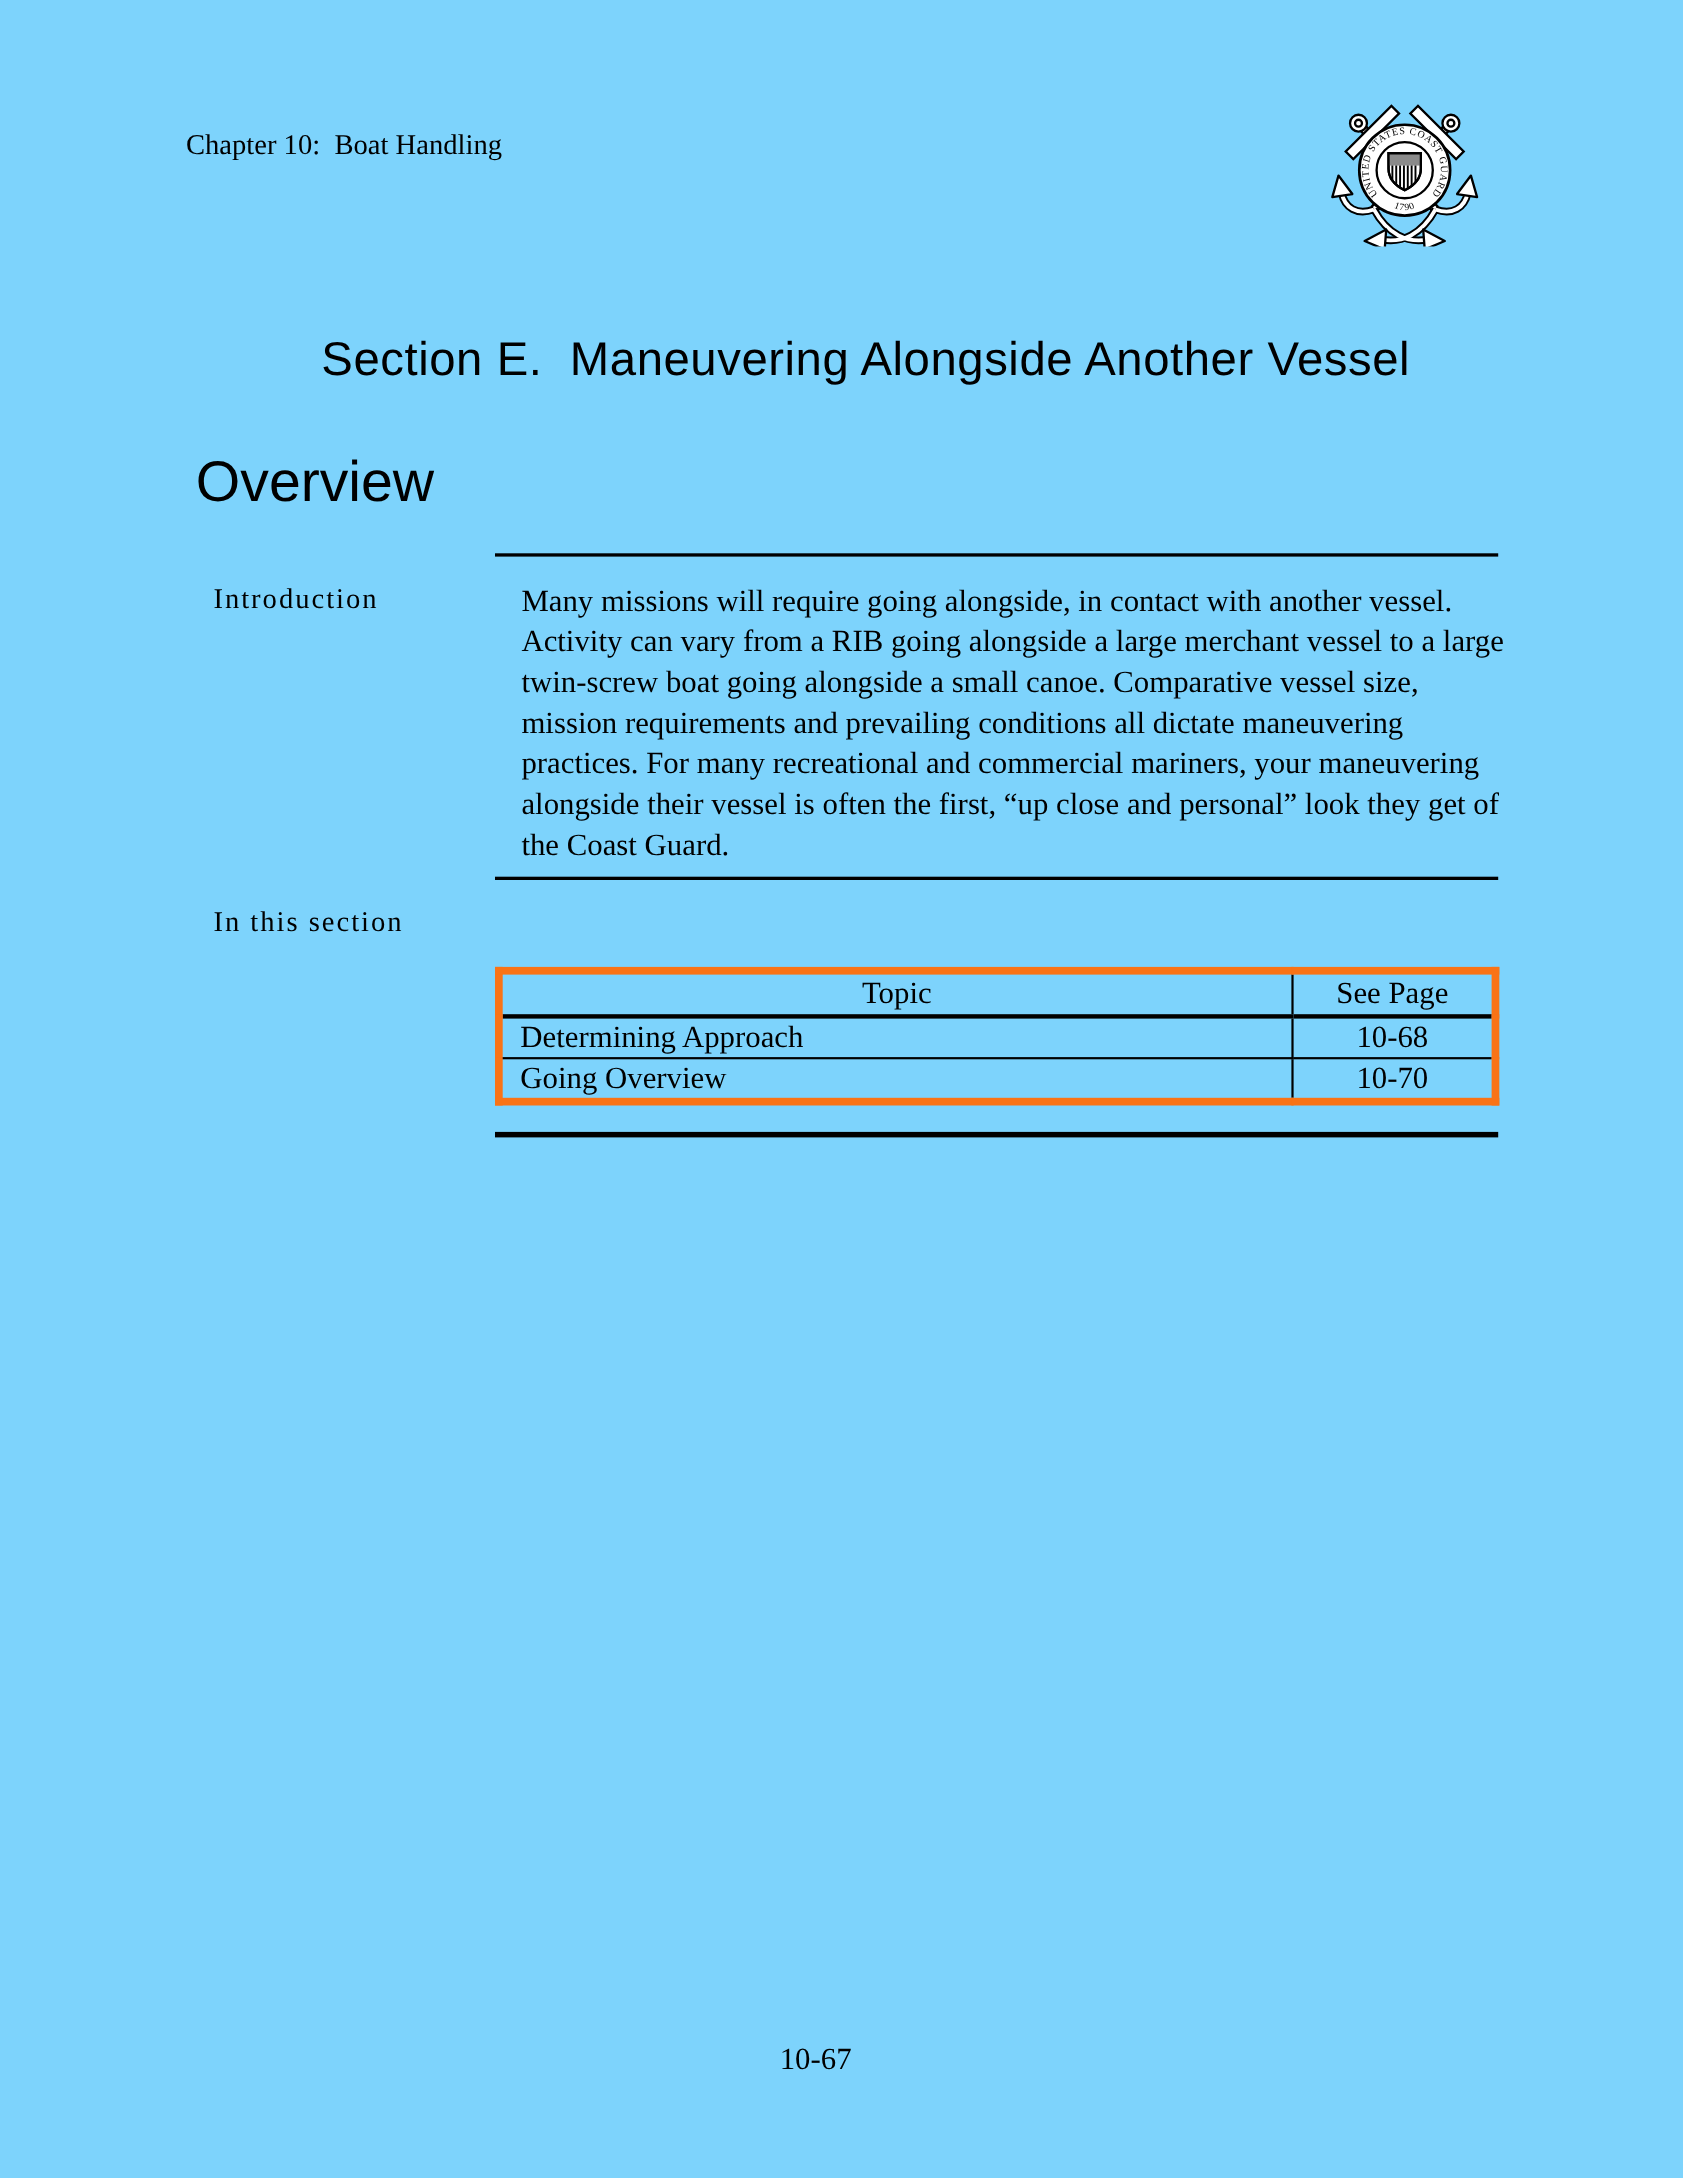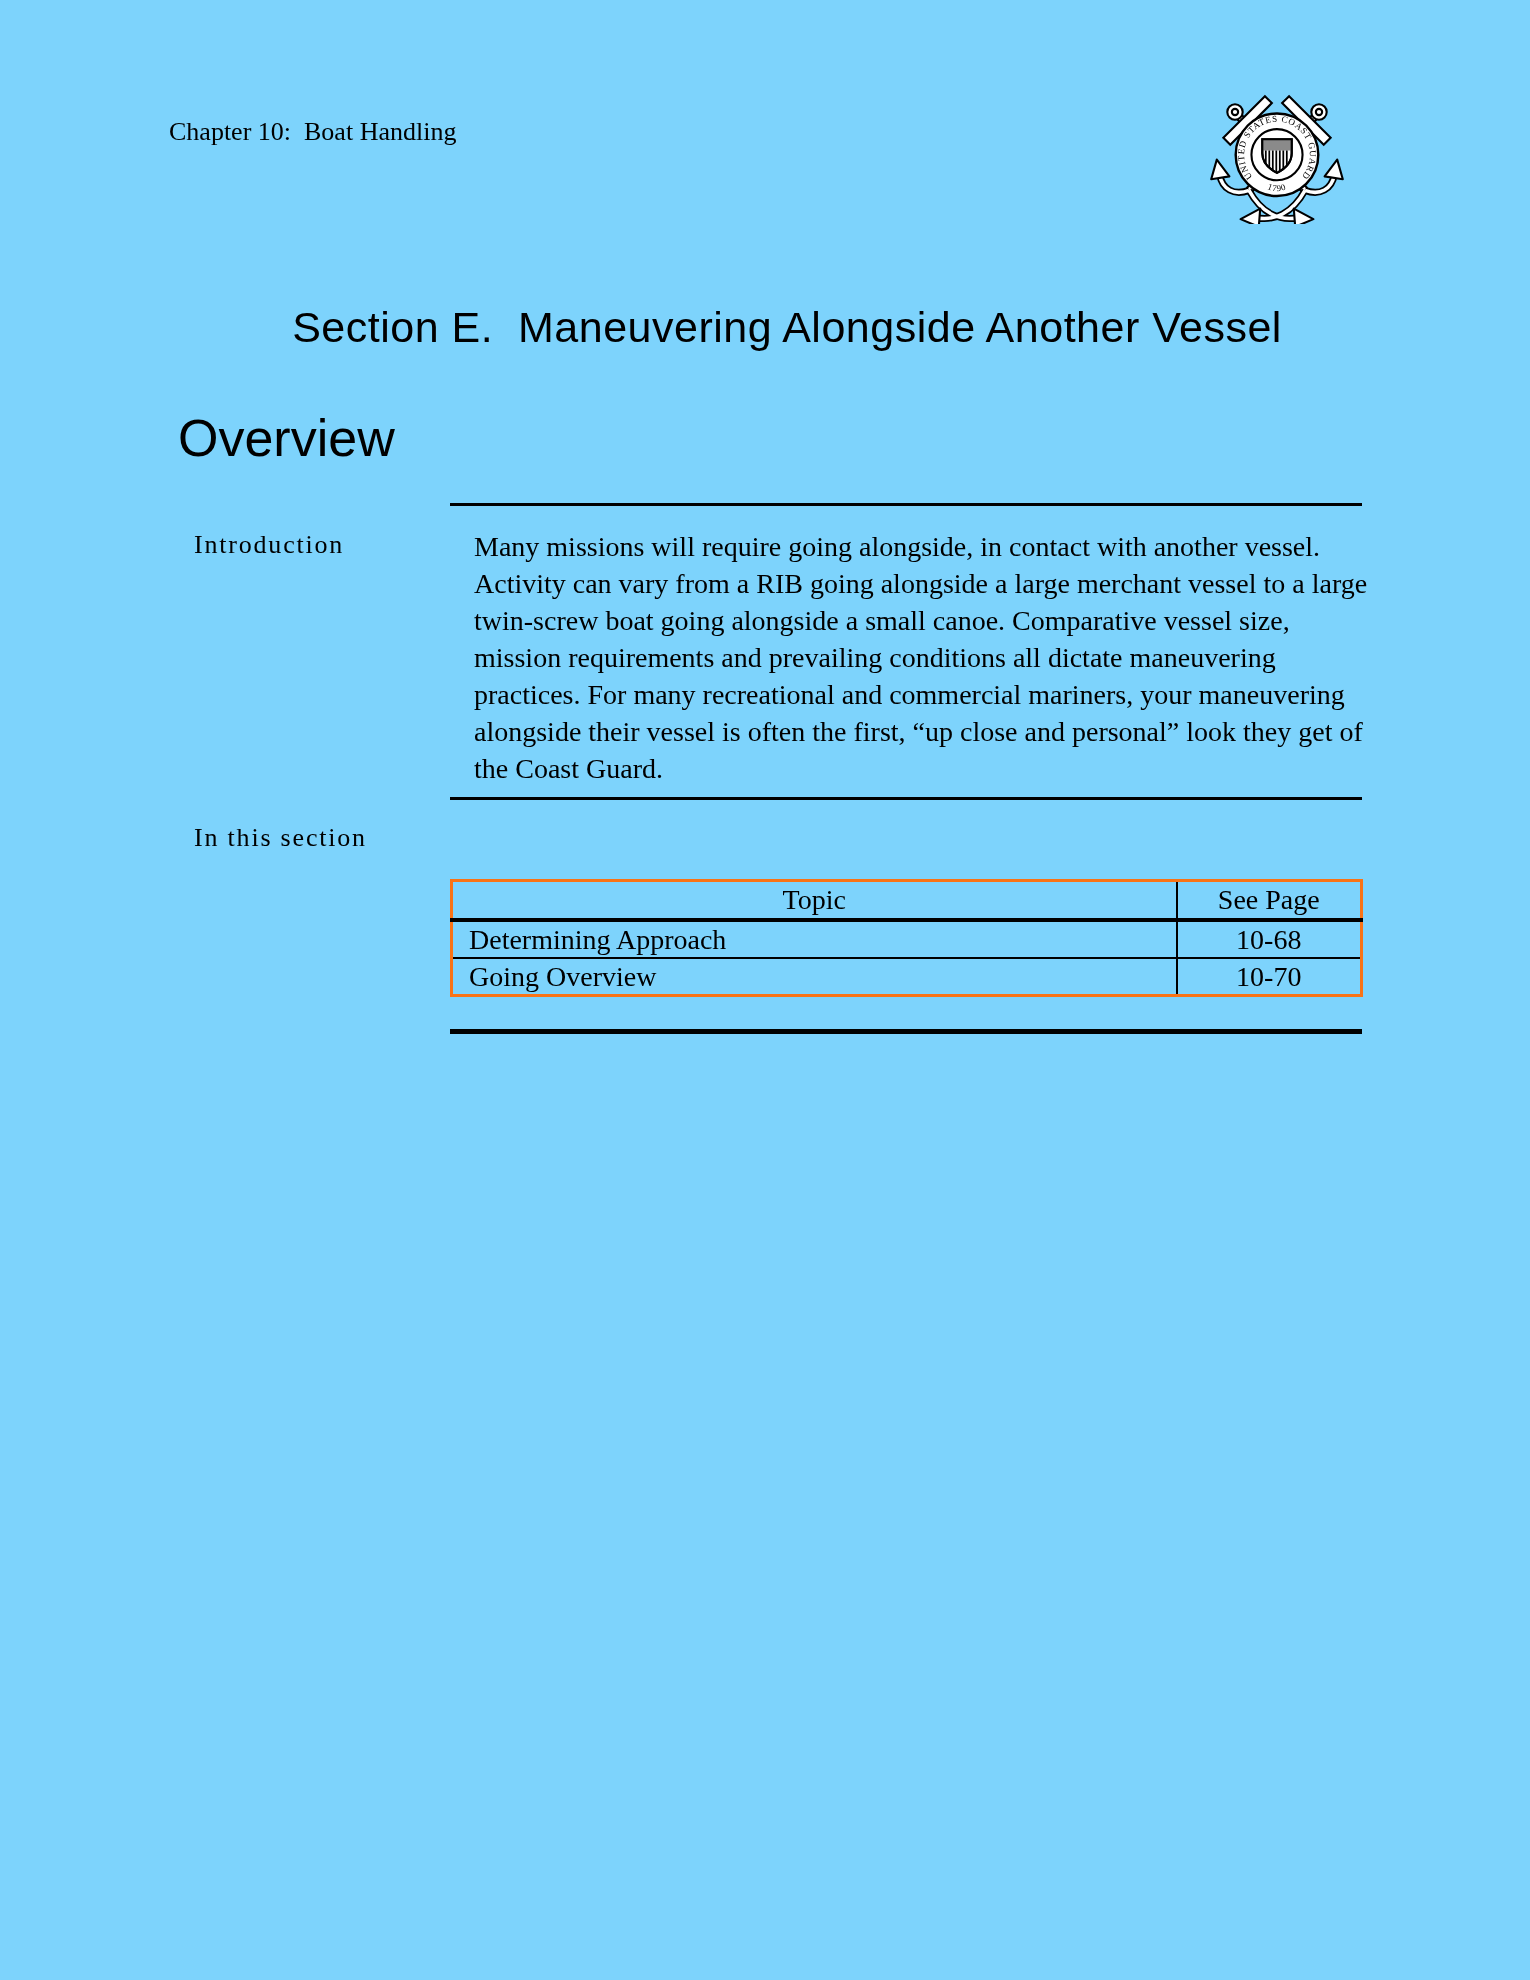--- a/index.html
+++ b/index.html
@@ -48,21 +48,21 @@
   .body-inthis{top:821px;}
   .toc-table{
     position:absolute;left:450px;top:879px;width:913px;
     border-collapse:collapse;table-layout:fixed;
     font-size:28px;
   }
   .toc-table th,.toc-table td{
     border:2px solid #000;
     padding:0;
   }
-  .toc-table{border:3px solid #f97316;}
+  .toc-table{border:7px solid #f97316;}
   .toc-table th{
     font-weight:normal;height:36px;text-align:center;
     border-bottom:4px solid #000;
   }
   .toc-table td{height:35px;}
   .toc-table td.cell-topic{text-align:left;padding-left:16px;}
   .toc-table td.cell-page,.toc-table th.col-page-h{text-align:center;}
   .col-page{width:185px;}
   .page-footer{
     position:absolute;left:0;top:1857px;width:1483px;
@@ -178,14 +178,15 @@
       </tr>
       <tr>
         <td class="cell-topic">Going Overview</td>
         <td class="cell-page">10-70</td>
       </tr>
     </tbody>
   </table>
 
   <div class="rule rule-3"></div>
 
+  <div class="page-footer">10-67</div>
 
 </div>
 
 </body></html>

